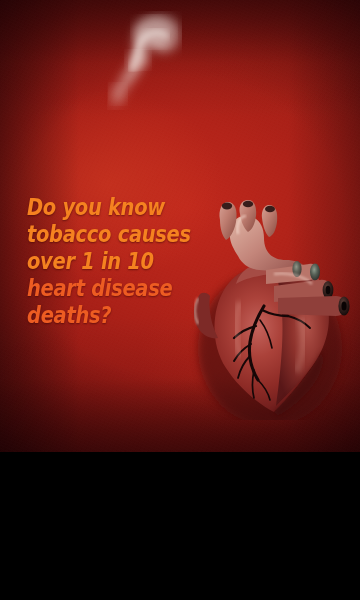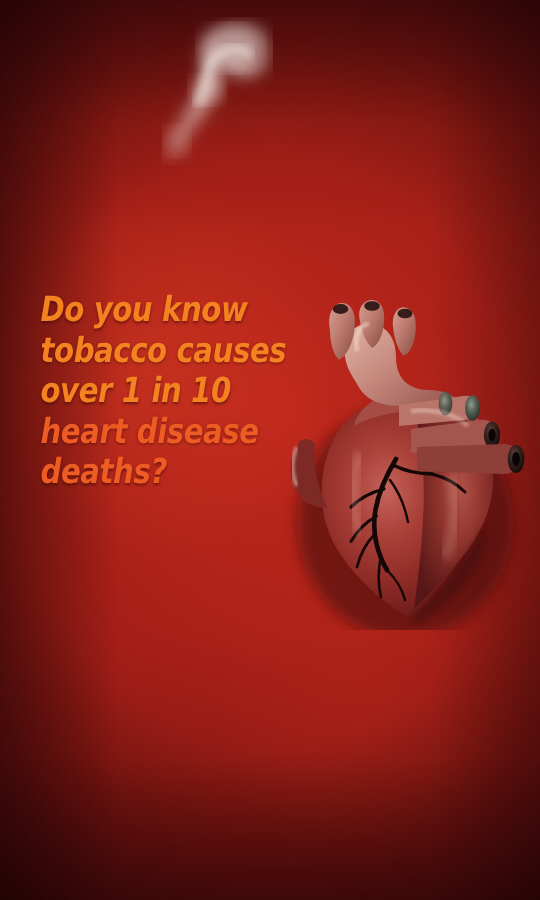--- a/index.html
+++ b/index.html
@@ -8,21 +8,21 @@
     padding: 0;
     background: #000;
   }
   body {
     font-family: "Liberation Sans", sans-serif;
   }
 
   .poster {
     position: relative;
     width: 360px;
-    height: 600px;
+    height: 452px;
     overflow: hidden;
     background: #8f1813;
   }
 
   
   .bg-base {
     position: absolute;
     inset: 0;
     background:
       radial-gradient(125% 85% at 52% 46%,

